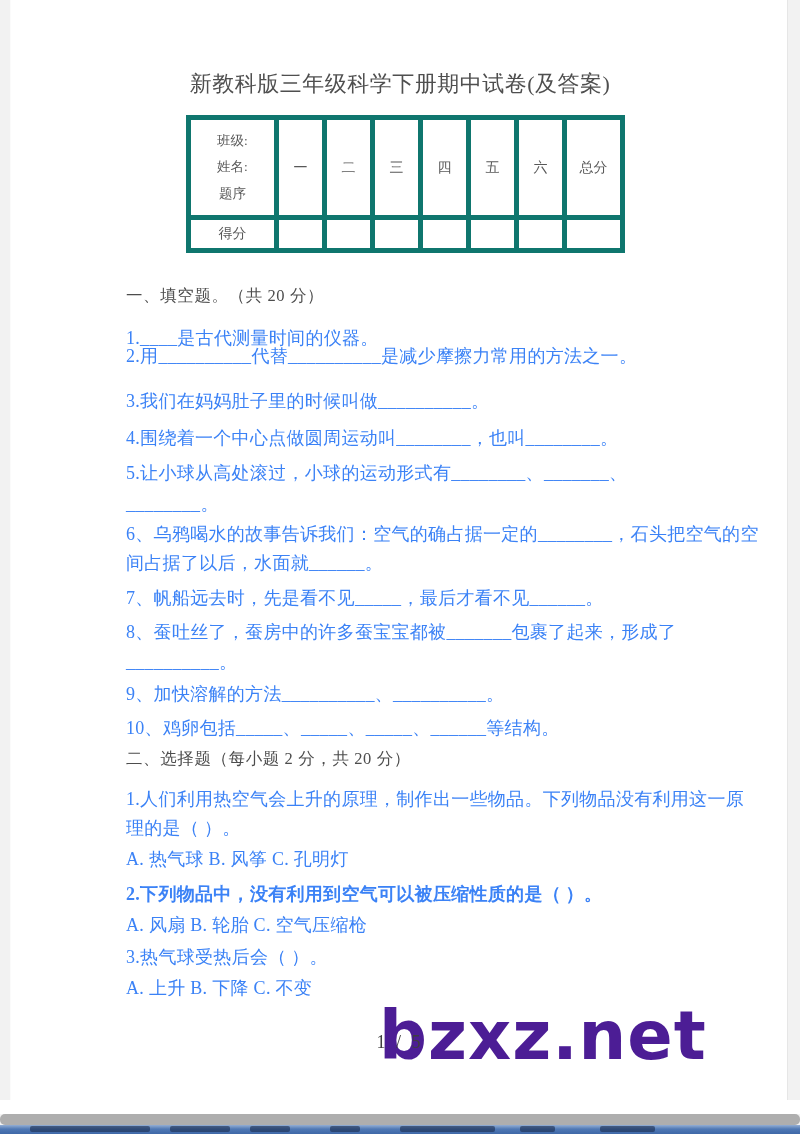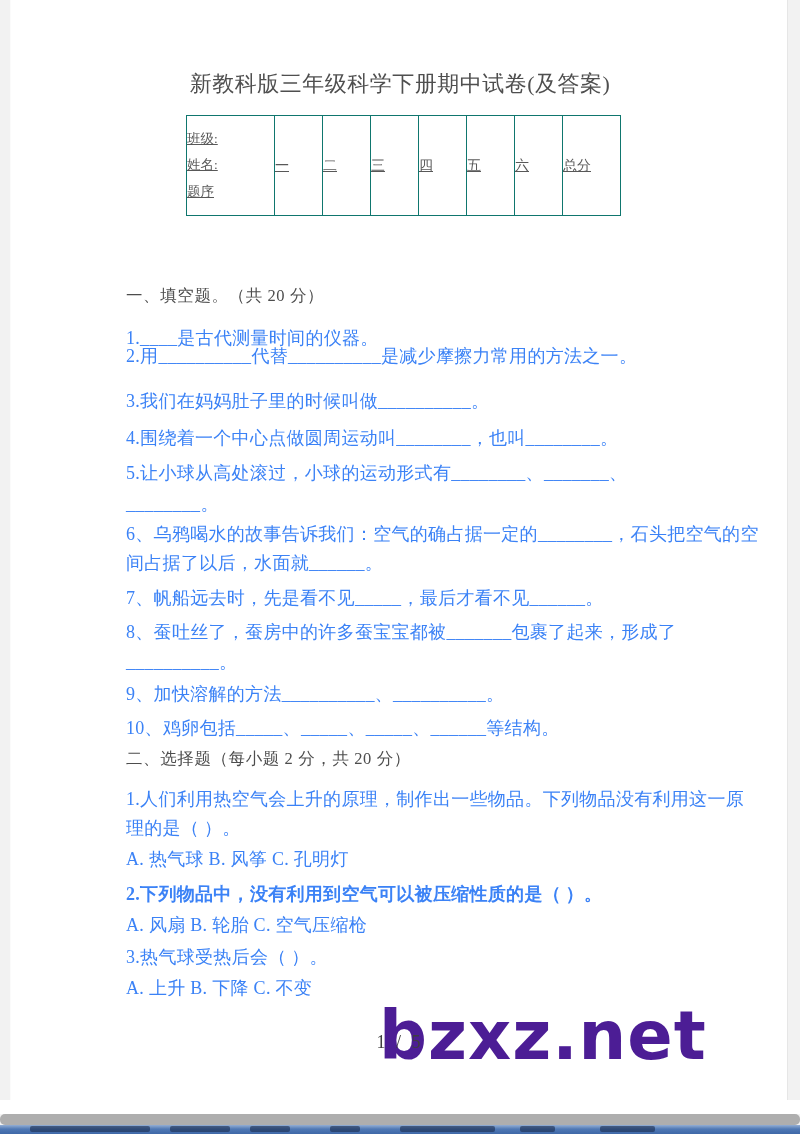--- a/index.html
+++ b/index.html
@@ -72,26 +72,25 @@
   
   .score-table {
     position: absolute;
     left: 175px;
     top: 115px;
     border-collapse: collapse;
     font-size: 14px;
     color: #585858;
   }
   .score-table td {
-    border: 1px solid #0f766e;
-    text-align: left;
+    border: 5px solid #0f766e;
+    text-align: center;
     vertical-align: middle;
     padding: 0;
     font-family: "Liberation Serif", "DejaVu Serif", serif;
-    text-decoration: underline;
   }
   .st-head-cell {
     width: 88px;
     height: 100px;
     line-height: 1.95;
     font-size: 13.5px;
   }
   .st-head-cell div { white-space: nowrap; }
   .st-num { width: 48px; height: 100px; }
   .st-total { width: 58px; height: 100px; }
@@ -186,20 +185,30 @@
             <div>题序</div>
           </td>
           <td class="st-num">一</td>
           <td class="st-num">二</td>
           <td class="st-num">三</td>
           <td class="st-num">四</td>
           <td class="st-num">五</td>
           <td class="st-num">六</td>
           <td class="st-total">总分</td>
         </tr>
+        <tr>
+          <td class="st-foot-label">得分</td>
+          <td class="st-foot"></td>
+          <td class="st-foot"></td>
+          <td class="st-foot"></td>
+          <td class="st-foot"></td>
+          <td class="st-foot"></td>
+          <td class="st-foot"></td>
+          <td class="st-foot"></td>
+        </tr>
       </tbody>
         </table>
 
       <div class="sec-head" style="left:115px; top:285px;">一、填空题。（共 20 分）</div>
 
       <div class="qline" style="left:115px; top:328px;">1.____是古代测量时间的仪器。</div>
 
       <div class="qline" style="left:115px; top:346px;">2.用__________代替__________是减少摩擦力常用的方法之一。</div>
 
       <div class="qline" style="left:115px; top:391px;">3.我们在妈妈肚子里的时候叫做__________。</div>

